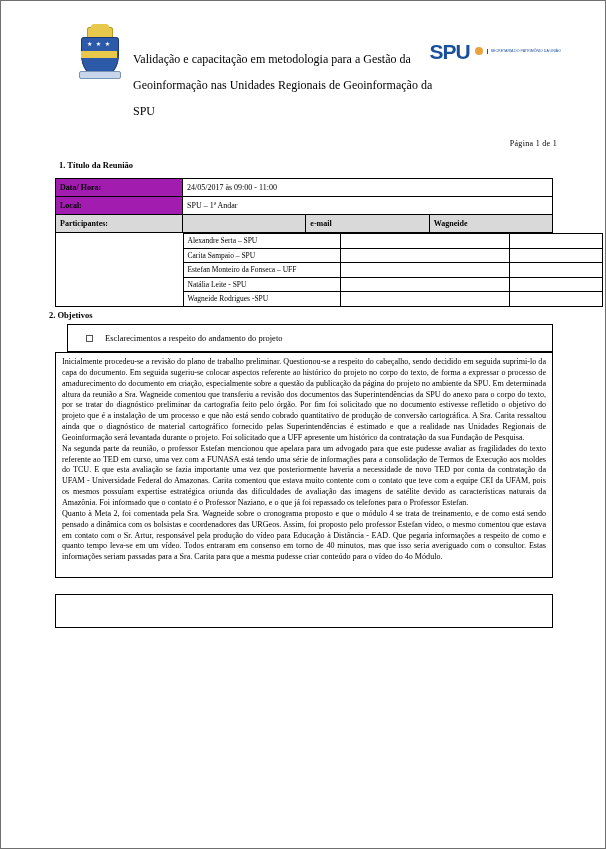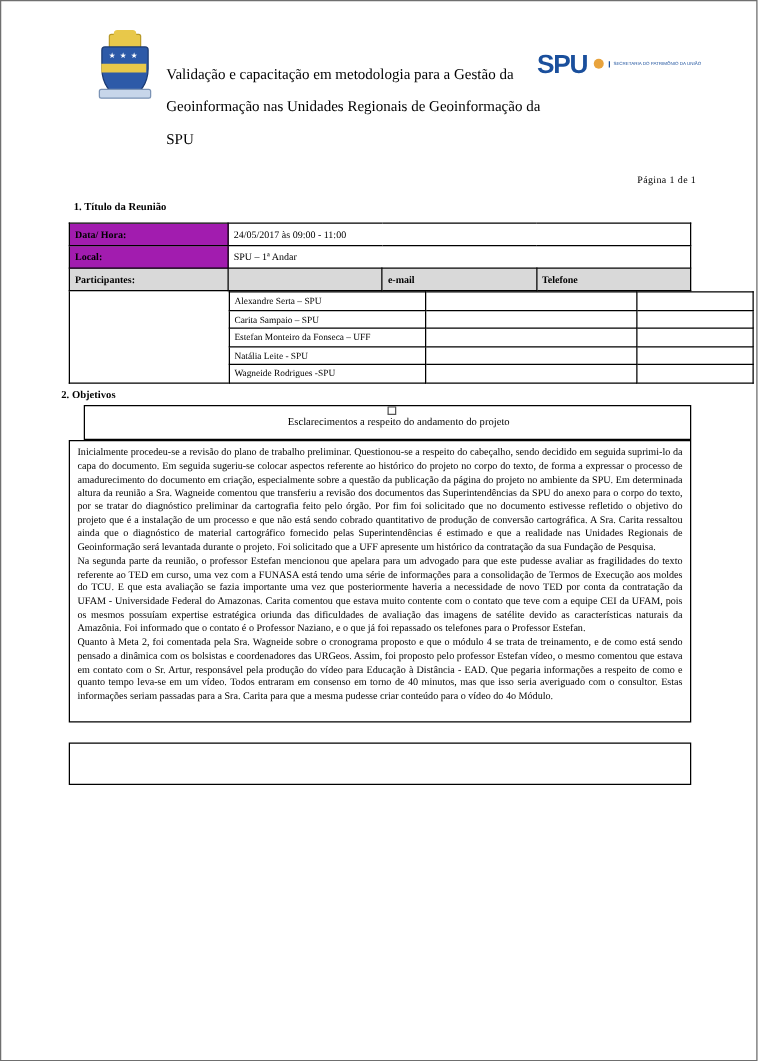--- a/index.html
+++ b/index.html
@@ -164,21 +164,20 @@
   
   .obj-box {
     margin-left: 26px;
     width: 486px;
     height: 28px;
     display: flex;
     align-items: center;
     padding-left: 18px;
     box-sizing: border-box;
     font-size: 8.5px;
-    flex-direction: column;
   }
   .bullet-sq {
     display: inline-block;
     width: 5px;
     height: 5px;
     border: 1px solid #555;
     margin-right: 12px;
     background: #fff;
   }
 
@@ -313,21 +312,21 @@
         <td colspan="3">24/05/2017 às 09:00 - 11:00</td>
       </tr>
       <tr>
         <td class="lbl">Local:</td>
         <td colspan="3">SPU – 1ª Andar</td>
       </tr>
       <tr>
         <td class="hdr">Participantes:</td>
         <td class="hdr"></td>
         <td class="hdr col-mail">e-mail</td>
-        <td class="hdr col-tel">Telefone</td>
+        <td class="hdr col-tel">Wagneide</td>
       </tr>
       <tr>
         <td class="blank-left" style="padding:0;border-right:none;"></td>
         <td colspan="3" style="padding:0;border:none;">
           <table class="parts">
             <tbody>
                   <tr>
               <td class="col-name">Alexandre Serta – SPU</td>
               <td class="col-mail"></td>
               <td class="col-tel"></td>

